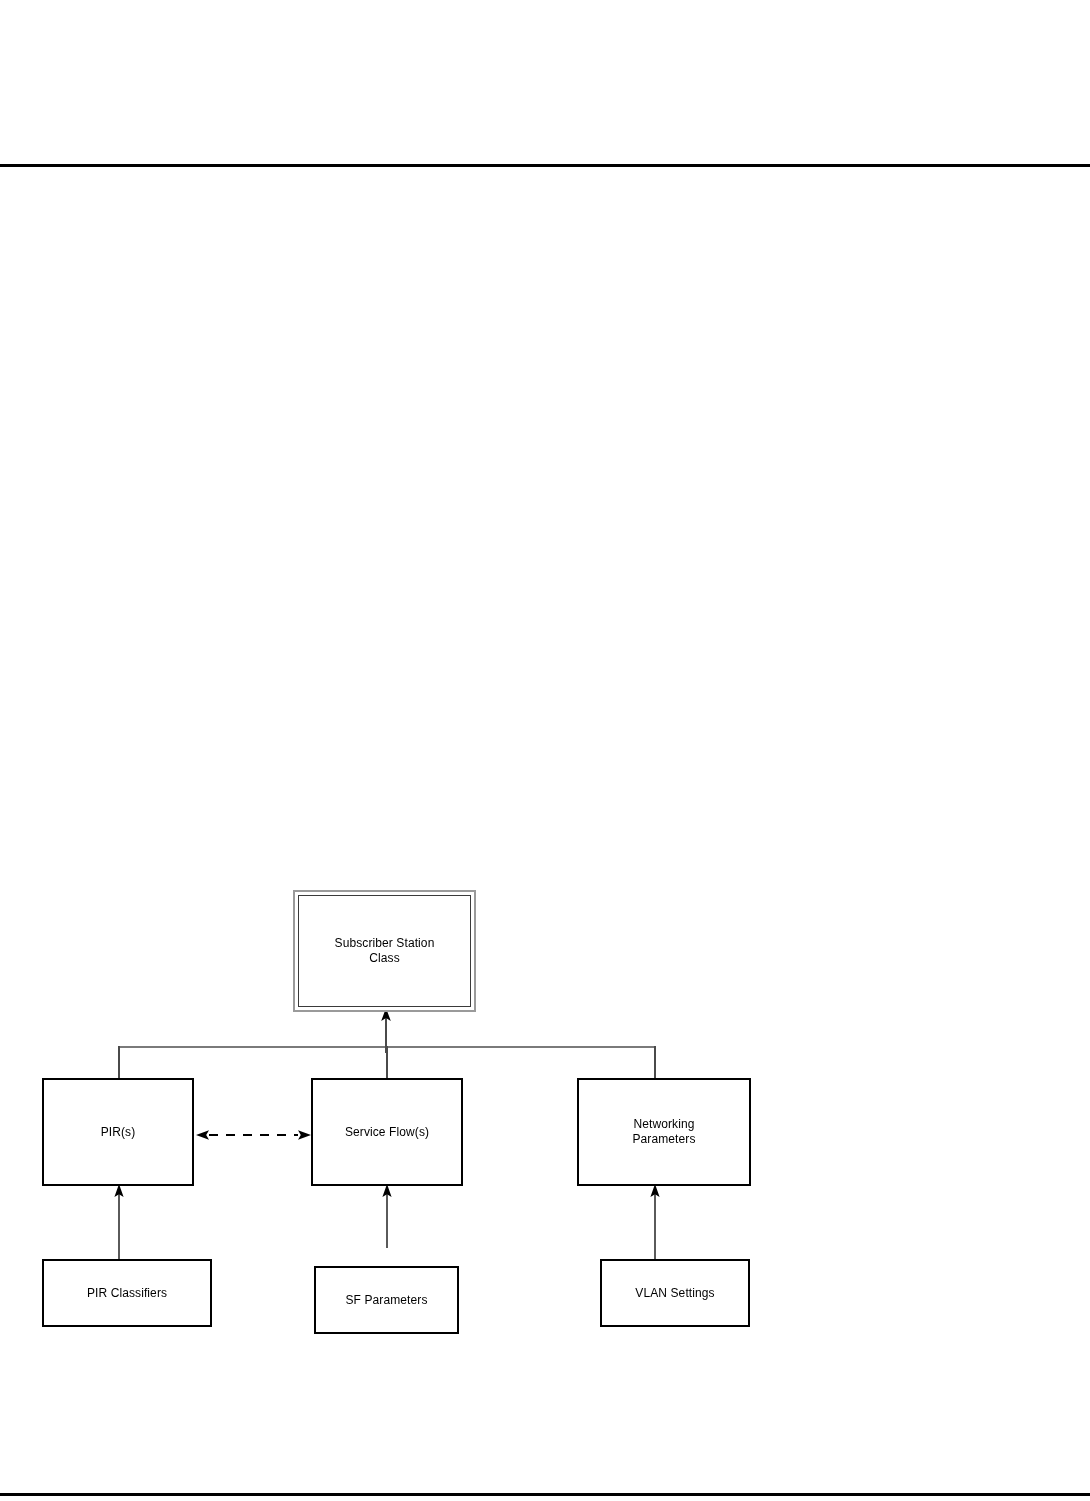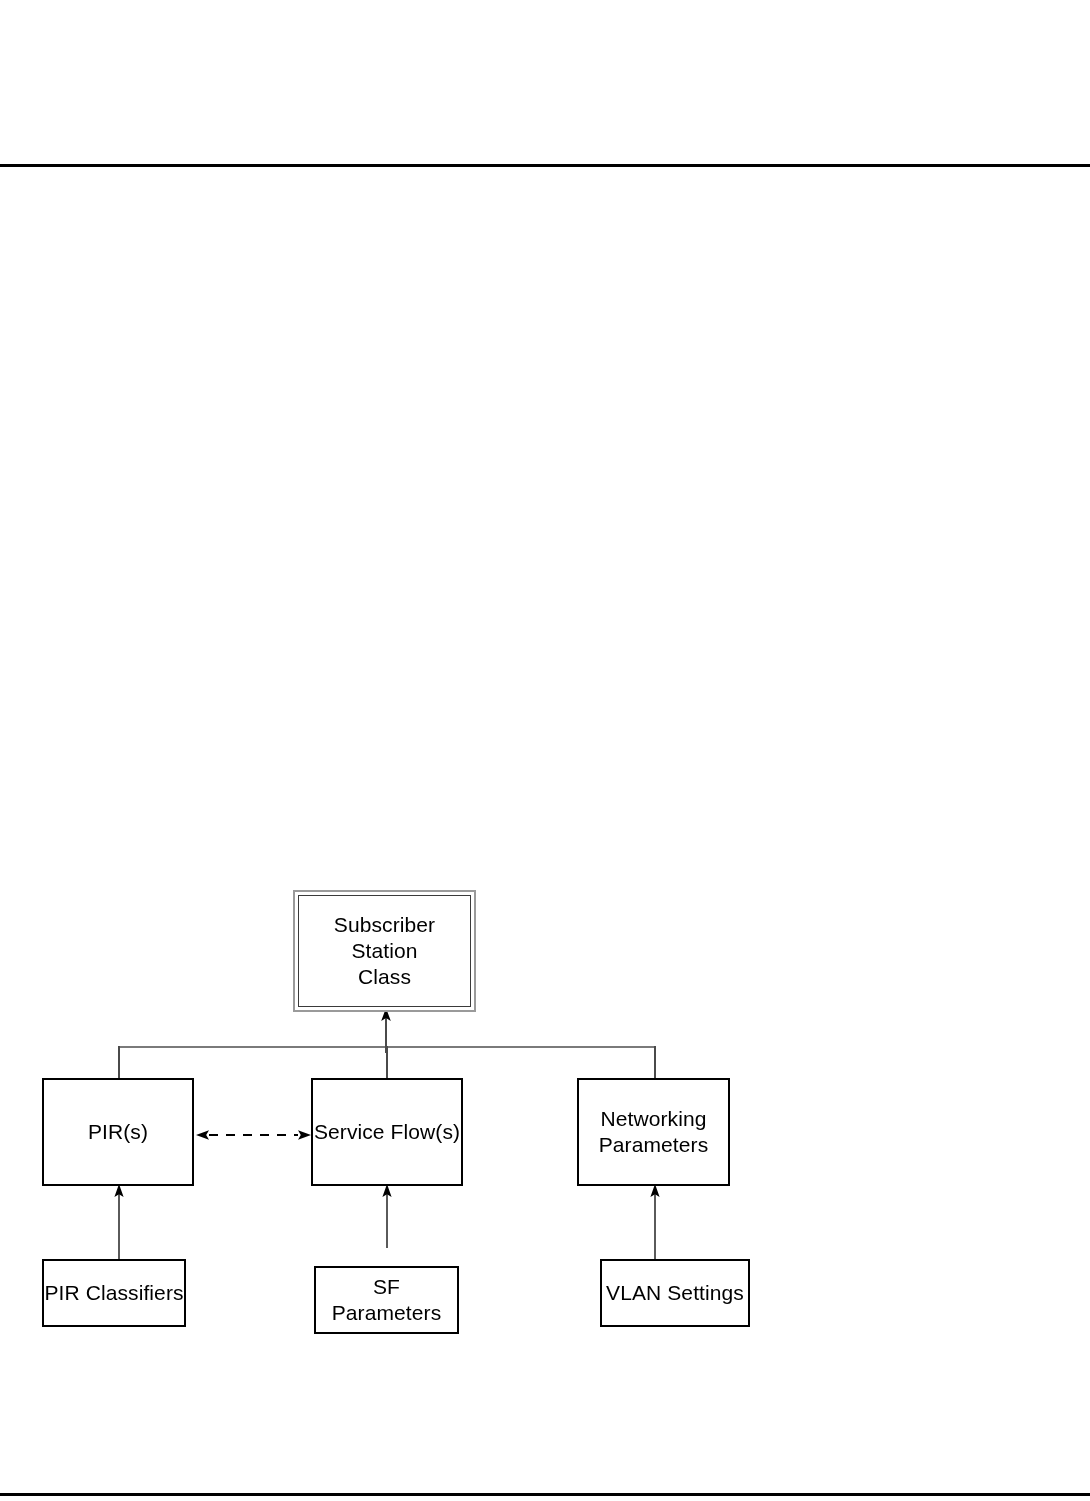--- a/index.html
+++ b/index.html
@@ -38,21 +38,21 @@
 
   
   .node {
     position: absolute;
     box-sizing: border-box;
     background: #ffffff;
     display: flex;
     align-items: center;
     justify-content: center;
     text-align: center;
-    font-size: 21px;
+    font-size: 12px;
     line-height: 1.25;
     color: #000000;
     letter-spacing: 0.1px;
     z-index: 3;
   }
 
   
   .node.plain {
     border: 2.5px solid #000000;
   }
@@ -145,26 +145,26 @@
   </div>
 
   <div class="node plain" style="left:42px; top:1078px; width:152px; height:108px;">
     <span class="node-label">PIR(s)</span>
   </div>
 
   <div class="node plain" style="left:311px; top:1078px; width:152px; height:108px;">
     <span class="node-label">Service Flow(s)</span>
   </div>
 
-  <div class="node plain" style="left:577px; top:1078px; width:153px; height:108px;">
+  <div class="node plain" style="left:577px; top:1078px; width:174px; height:108px;">
     <span class="node-label">Networking
 Parameters</span>
   </div>
 
-  <div class="node plain" style="left:42px; top:1259px; width:144px; height:68px;">
+  <div class="node plain" style="left:42px; top:1259px; width:170px; height:68px;">
     <span class="node-label">PIR Classifiers</span>
   </div>
 
   <div class="node plain" style="left:314px; top:1266px; width:145px; height:68px;">
     <span class="node-label">SF Parameters</span>
   </div>
 
   <div class="node plain" style="left:580px; top:1259px; width:150px; height:68px;margin-left:20px;">
     <span class="node-label">VLAN Settings</span>
   </div>

